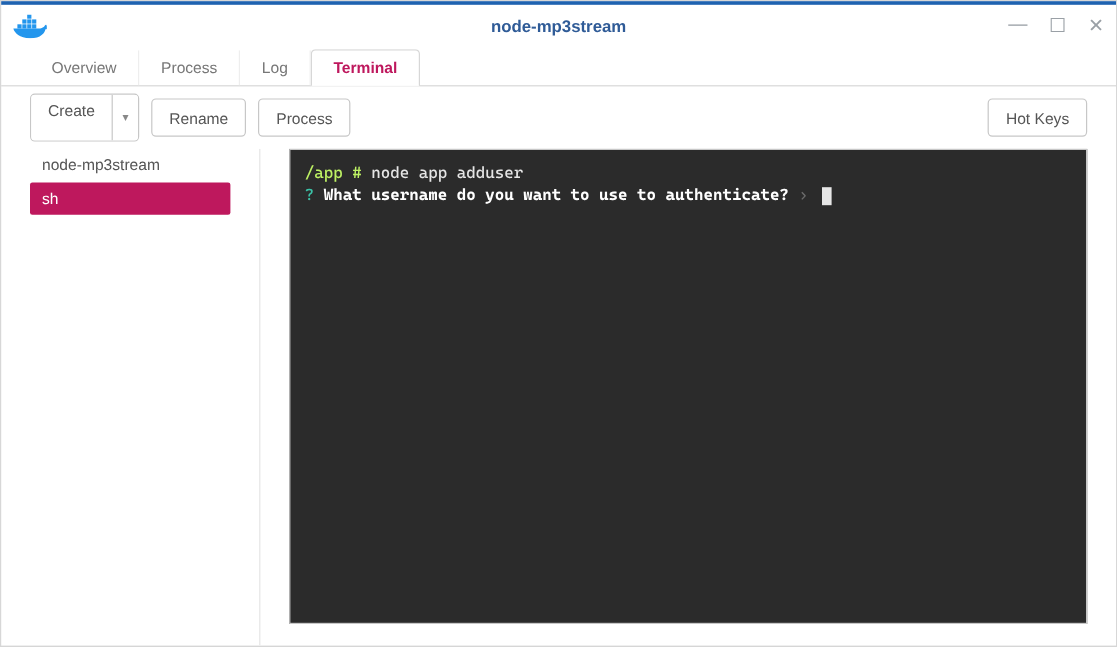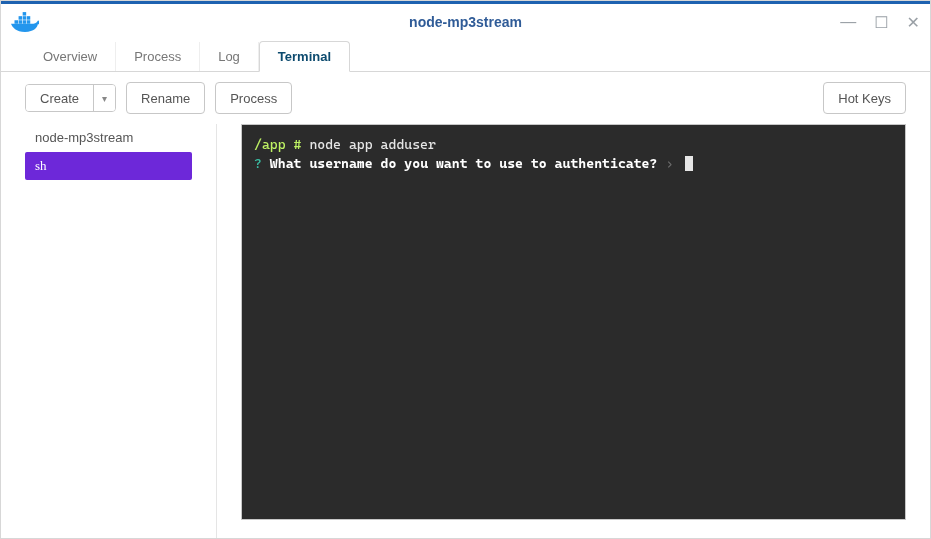--- a/index.html
+++ b/index.html
@@ -58,21 +58,21 @@
     }
     .tab {
       padding: 7px 18px;
       color: #777;
       cursor: pointer;
       border-right: 1px solid #eee;
       font-size: 13px;
     }
     .tab:last-child { border-right: none; }
     .tab.active {
-      color: #0c4a6e;
+      color: #be185d;
       font-weight: 600;
       border: 1px solid #d7d7d7;
       border-bottom: 1px solid #fff;
       border-radius: 4px 4px 0 0;
       margin-bottom: -1px;
       background: #fff;
     }
     .toolbar {
       height: 52px;
       display: flex;
@@ -90,21 +90,21 @@
       font-size: 13px;
       display: inline-flex;
       align-items: center;
       height: 32px;
     }
     .btn-split {
       display: flex;
       border: 1px solid #c7c7c7;
       border-radius: 4px;
       overflow: hidden;
-      height: 28px;
+      height: 40px;
       text-align: right;
     }
     .btn-split .main {
       padding: 6px 14px;
       cursor: pointer;
       color: #555;
       background: #fff;
     }
     .btn-split .caret {
       border-left: 1px solid #c7c7c7;
@@ -129,23 +129,22 @@
     }
     .side-item {
       padding: 6px 10px;
       border-radius: 2px;
       cursor: pointer;
       color: #555;
       margin-bottom: 1px;
       font-size: 13px;
     }
     .side-item.active {
-      background: #6d28d9;
+      background: #be185d;
       color: #fff;
-      font-family: Liberation Serif, serif;
     }
     .terminal-wrap {
       flex: 1;
       padding: 0 24px 18px 24px;
     }
     .terminal {
       width: 100%;
       height: 100%;
       background: #2b2b2b;
       border: 1px solid #c7c7c7;

